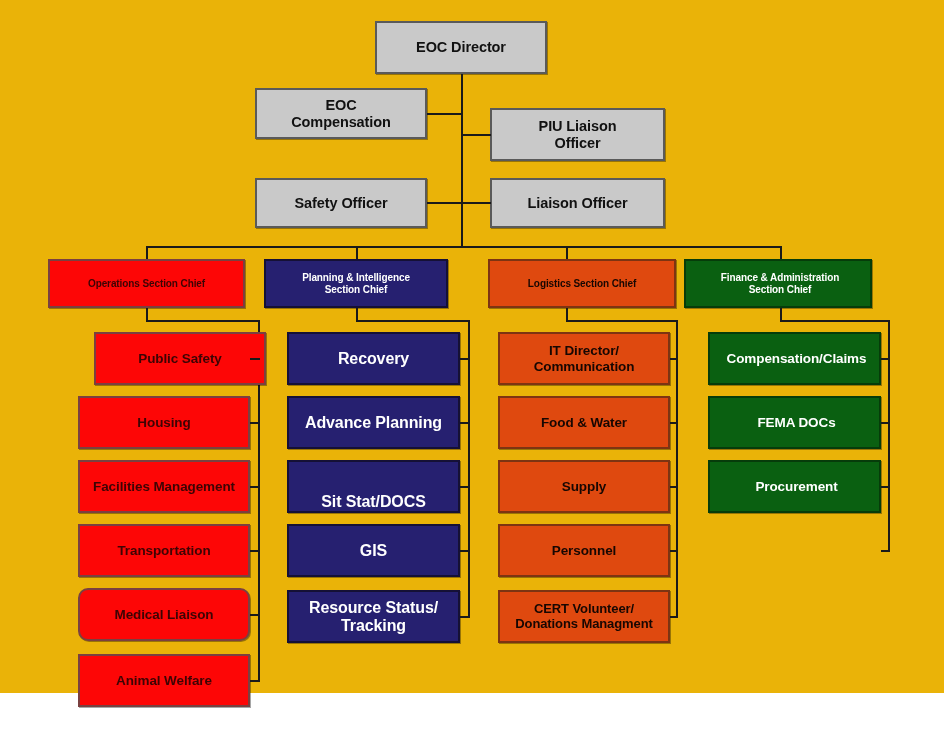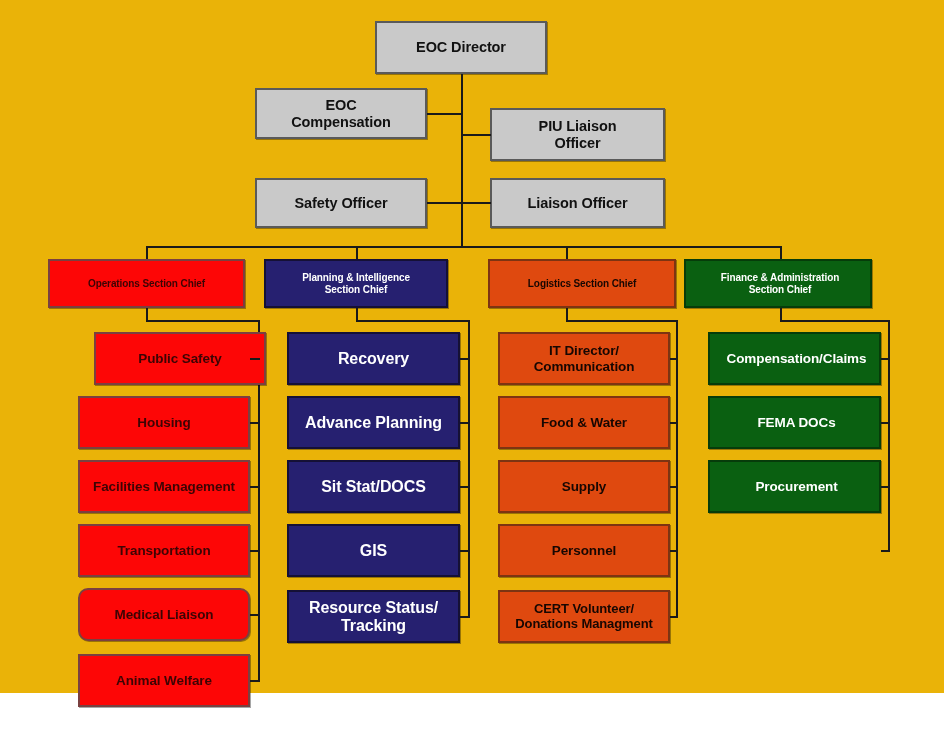--- a/index.html
+++ b/index.html
@@ -167,21 +167,21 @@
   <div class="node blue" style="left:287px;top:332px;width:173px;height:53px;">
     <span>Recovery</span>
   </div>
   <div class="line hline" style="left:460px;top:358px;width:10px;"></div>
 
   <div class="node blue" style="left:287px;top:396px;width:173px;height:53px;">
     <span>Advance Planning</span>
   </div>
   <div class="line hline" style="left:460px;top:422px;width:10px;"></div>
 
-  <div class="node blue" style="left:287px;top:460px;width:173px;height:53px;">
+  <div class="node blue" style="left:287px;top:460px;width:173px;height:53px;align-items:flex-end;">
     <span>Sit Stat/DOCS</span>
   </div>
   <div class="line hline" style="left:460px;top:486px;width:10px;"></div>
 
   <div class="node blue" style="left:287px;top:524px;width:173px;height:53px;">
     <span>GIS</span>
   </div>
   <div class="line hline" style="left:460px;top:550px;width:10px;"></div>
 
   <div class="node blue" style="left:287px;top:590px;width:173px;height:53px;white-space:pre-line;">

